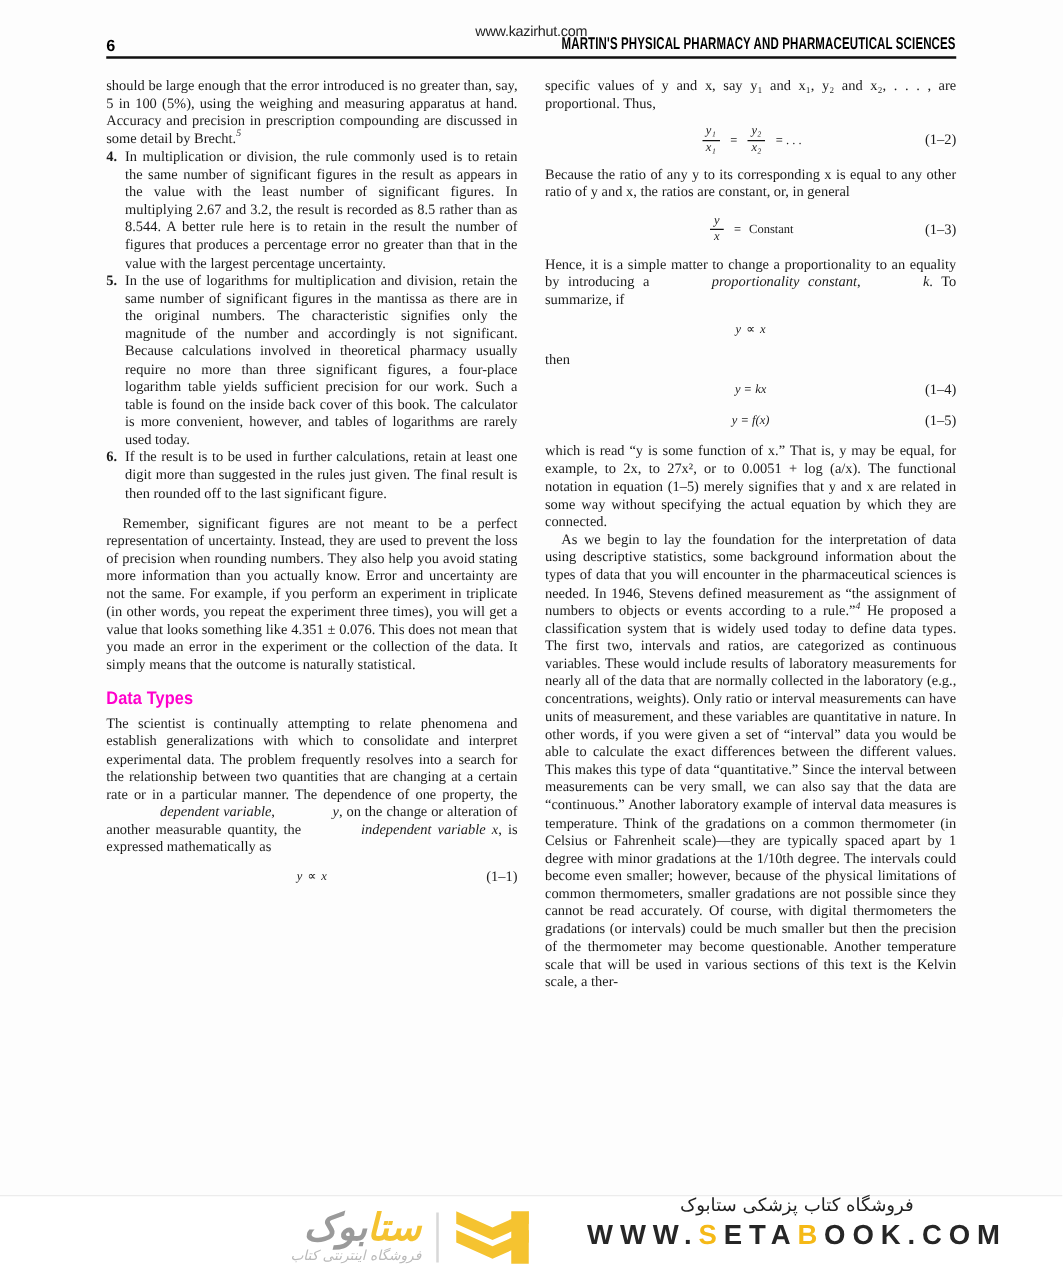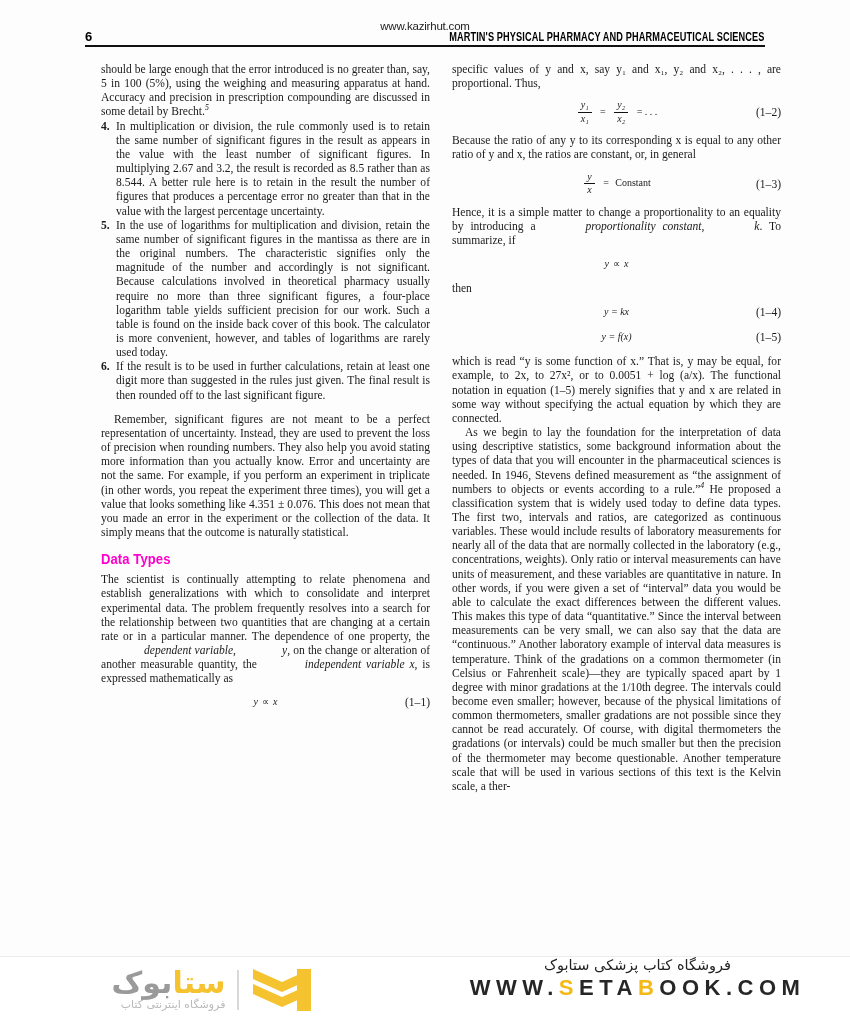--- a/index.html
+++ b/index.html
@@ -62,21 +62,21 @@
     color: #000;
     transform: scaleX(0.82) scaleY(1.22);
     transform-origin: right bottom;
     line-height: 1;
   }
 
   
   .columns {
     position: absolute;
     top: 62px;
-    left: 101px;
+    left: 85px;
     width: 680px;
     height: 890px;
     display: flex;
     gap: 22px;
   }
   .col {
     width: 329px;
     font-size: 11.55px;
     line-height: 14.15px;
     text-align: justify;
@@ -182,22 +182,23 @@
     background: #ffffff;
     border-top: 1px solid #ececec;
     display: flex;
     align-items: center;
   }
   .banner-left {
     width: 425px;
     height: 66px;
     display: flex;
     align-items: center;
-    justify-content: center;
+    justify-content: flex-end;
     gap: 10px;
+    font-style: italic;
   }
   .logo-wrap {
     display: flex;
     align-items: center;
     gap: 12px;
   }
   .logo-script {
     display: flex;
     flex-direction: column;
     align-items: flex-end;

